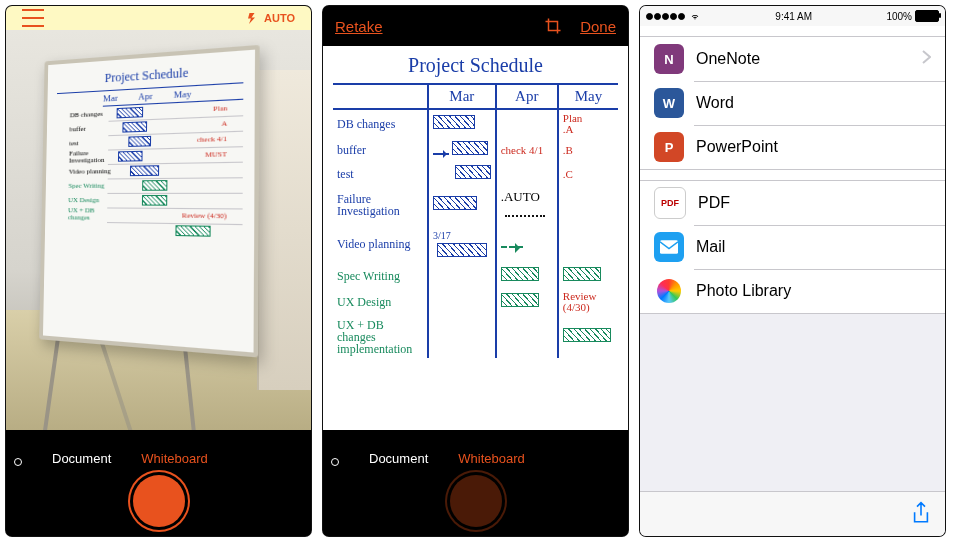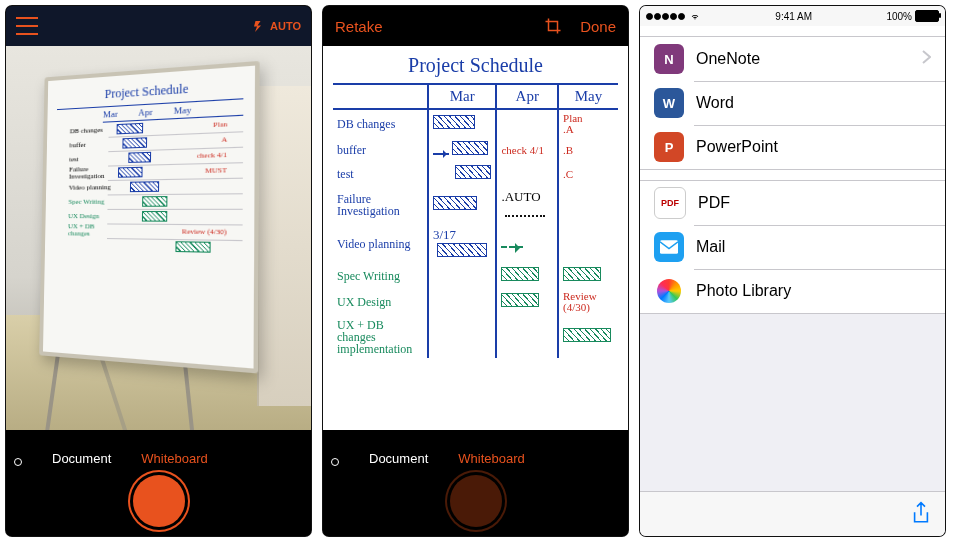--- a/index.html
+++ b/index.html
@@ -26,26 +26,26 @@
     border-radius: 6px;
     overflow: hidden;
     position: relative;
     background: #000;
     display: flex;
     flex-direction: column;
     box-shadow: 0 0 0 1px #111;
   }
   
   .phone1 .topbar {
-    height: 40px;
-    background: #0f172a;
+    height: 24px;
+    background: #fef9c3;
     display: flex;
     align-items: center;
     justify-content: space-between;
-    padding: 0 10px;
+    padding: 0 16px;
   }
   .hamburger {
     width: 22px; height: 18px;
     display: flex; flex-direction: column; justify-content: space-between;
   }
   .hamburger span { display:block; height:2px; background:#e8521e; }
   .flash { display:flex; align-items:center; gap:6px; color:#e8521e; font-size:11px; font-weight:600; }
   .flash svg { width:12px; height:14px; fill:#e8521e; }
 
   .phone1 .viewport {
@@ -104,21 +104,21 @@
     background:#e8521e;
     box-shadow: 0 0 0 3px #000, 0 0 0 5px #e8521e;
   }
 
   
   .phone2 .topbar {
     height:40px; background:#000;
     display:flex; align-items:center; justify-content:space-between;
     padding:0 12px;
   }
-  .phone2 .topbar .left, .phone2 .topbar .right { color:#e8521e; font-size:15px; font-weight:500;}
+  .phone2 .topbar .left, .phone2 .topbar .right { color:#e8521e; font-size:15px; font-weight:500;text-decoration:underline;}
   .phone2 .topbar .right { display:flex; align-items:center; gap:18px;}
   .crop-icon { width:18px;height:18px;display:inline-block;}
 
   .phone2 .sheet {
     flex:1; background:#fff; padding:8px 10px; box-sizing:border-box;
     font-family: "Comic Sans MS","Marker Felt",cursive;
     color:#1a3da8;
     position:relative;
     overflow:hidden;
   }
@@ -130,21 +130,21 @@
   .sheet tr td:first-child { width:86px; font-size:12px; line-height:12px; }
   .bbar { display:inline-block; height:12px; border:1.5px solid #1a3da8; background:repeating-linear-gradient(48deg,#fff,#fff 3px,#1a3da8 3px,#1a3da8 4px);}
   .gbar { display:inline-block; height:12px; border:1.5px solid #188a5d; background:repeating-linear-gradient(48deg,#fff,#fff 3px,#188a5d 3px,#188a5d 4px);}
   .arrow-r { display:inline-block; width:16px; height:2px; background:#1a3da8; position:relative; }
   .arrow-r::after { content:""; position:absolute; right:-2px; top:-3px; border:4px solid transparent; border-left-color:#1a3da8;}
   .arrow-rg { display:inline-block; width:22px; height:0; border-top:2px dashed #188a5d; position:relative;}
   .arrow-rg::after{ content:""; position:absolute; right:-2px; top:-5px; border:5px solid transparent; border-left-color:#188a5d;}
   .rtext { color:#cc2a1f; font-size:11px; line-height:11px;}
   .gtext { color:#188a5d; }
   .dotline { display:inline-block; border-top:2px dotted #111; width:40px; height:0;}
-  .small { font-size:13px;text-align:right; }
+  .small { font-size:10px;text-align:right; }
 
   
   .phone3 { background:#efeff4; }
   .statusbar {
     height:20px; background:#f7f7f7; display:flex; align-items:center; justify-content:space-between;
     padding:0 6px; font-size:10px; color:#000;
   }
   .sig { display:flex; gap:1px; align-items:center;}
   .sig span { width:5px;height:5px;border:1px solid #000;border-radius:50%; background:#000;}
   .wifi { width:12px; height:9px; }

